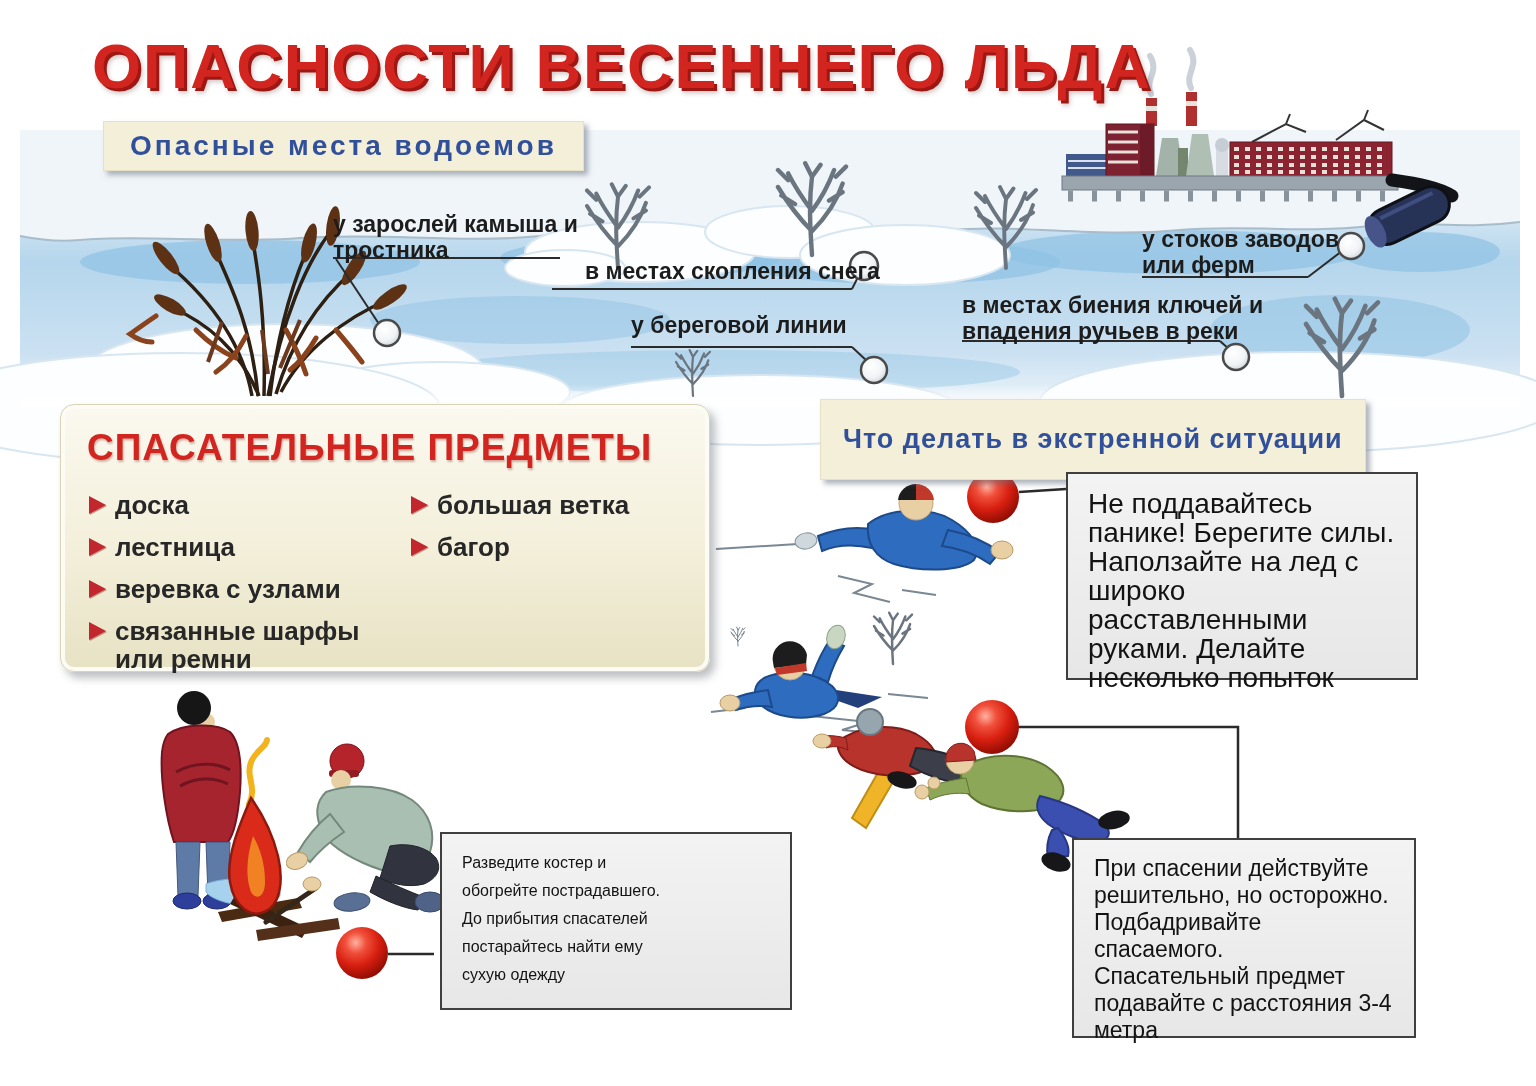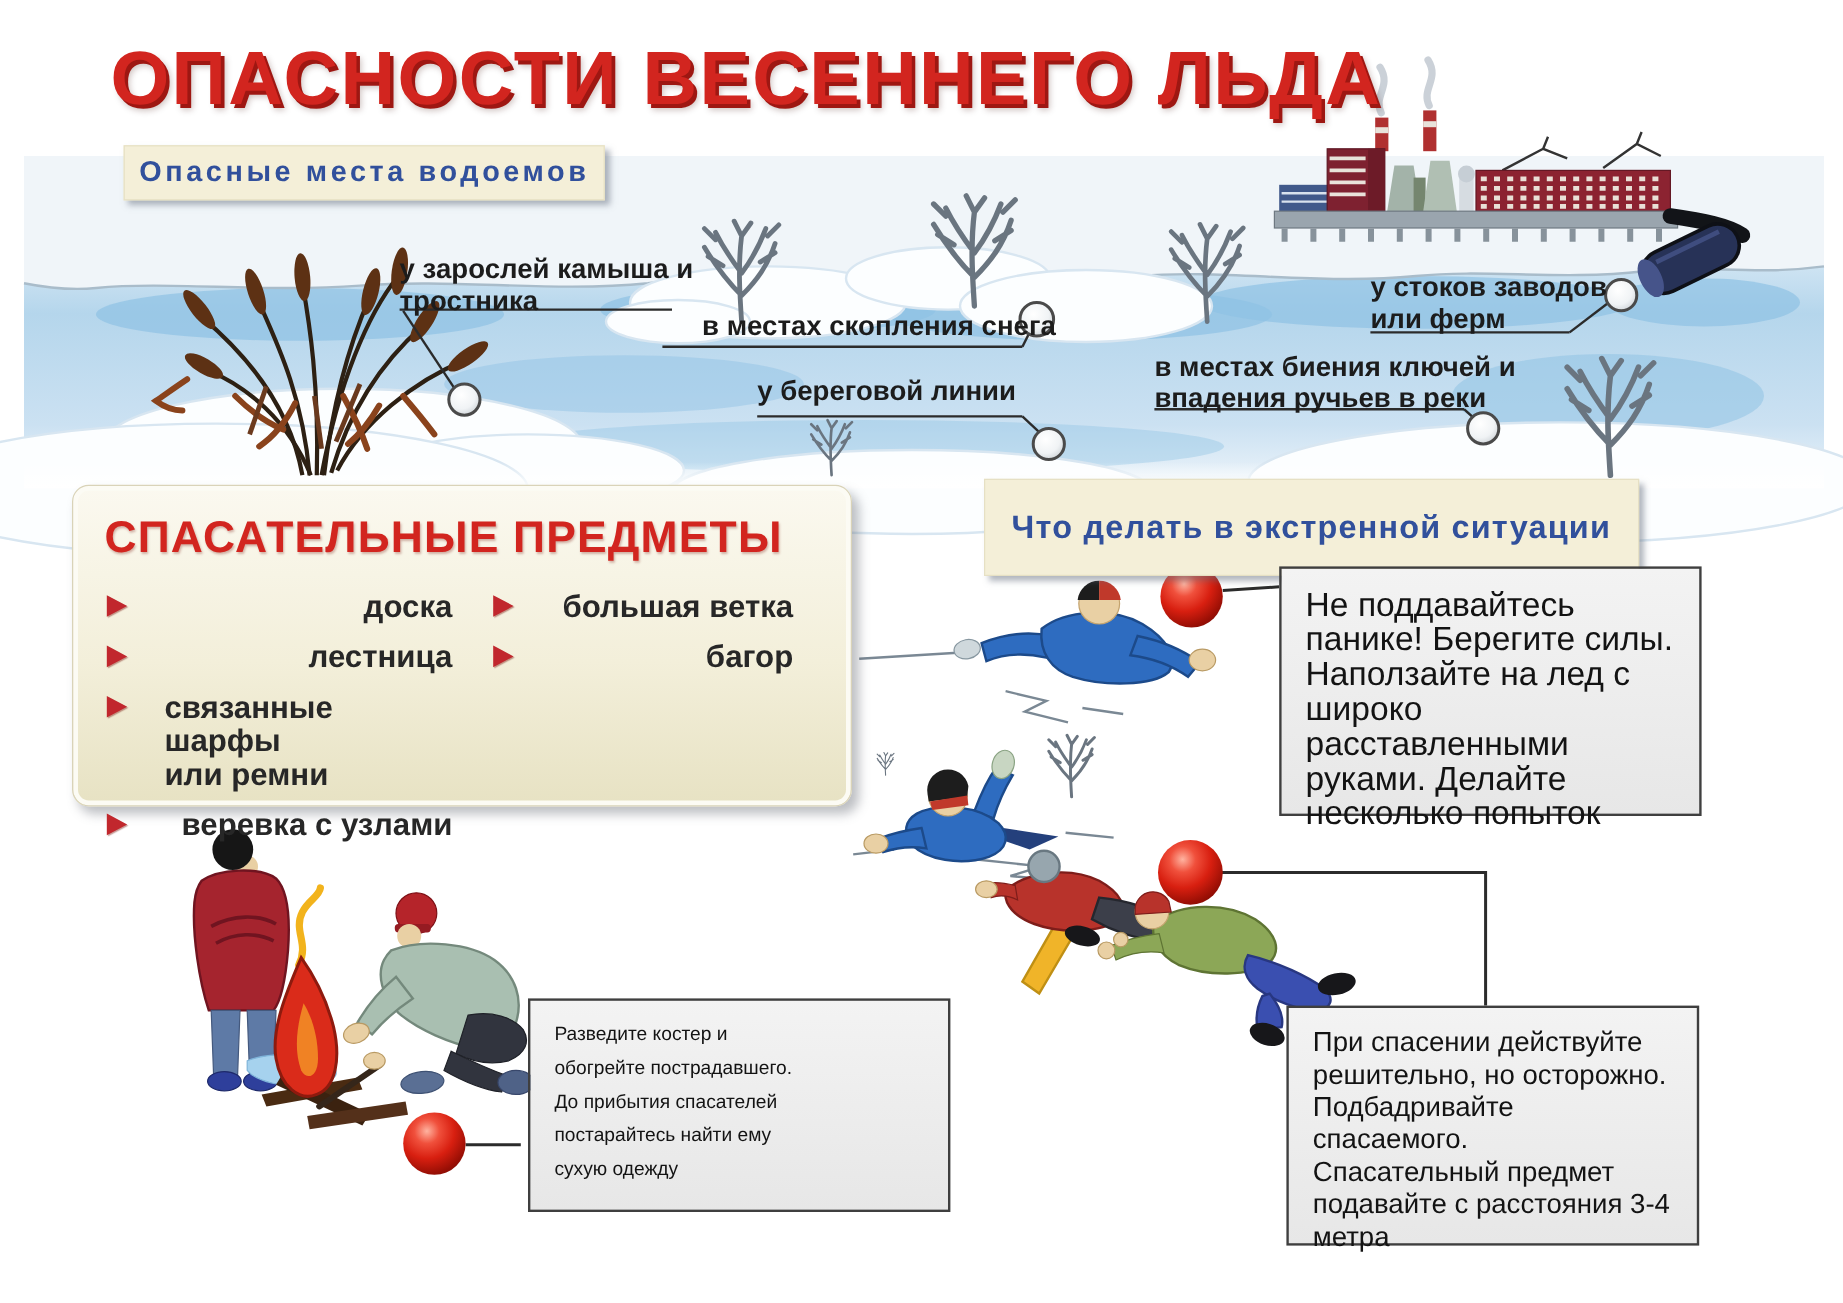--- a/index.html
+++ b/index.html
@@ -11,42 +11,42 @@
   .poster{position:relative;width:1536px;height:1086px;background:#fff;overflow:hidden;}
   .scene-svg{position:absolute;left:0;top:0;z-index:1;}
 
   .title{position:absolute;left:92px;top:30px;z-index:3;white-space:nowrap;
     font-size:63px;font-weight:800;letter-spacing:2px;color:var(--accent-red);
     text-shadow:3px 3px 0 #9e1712, 4px 5px 5px rgba(60,10,5,.25);}
 
   .cream-box{position:absolute;z-index:3;background:var(--cream-bg);
     box-shadow:4px 4px 5px rgba(100,110,125,.5);border:1px solid #e6e0c4;
     color:var(--heading-blue);font-weight:700;}
-  .hdr-danger{left:103px;top:121px;padding:8px 12px;font-size:24px;letter-spacing:3px;}
+  .hdr-danger{left:103px;top:121px;padding:8px 26px;font-size:28px;letter-spacing:3px;}
   .hdr-emergency{left:820px;top:399px;padding:24px 22px;font-size:27px;letter-spacing:1px;}
 
   .callout{position:absolute;z-index:3;color:#1c1c1c;font-weight:700;
     font-size:23px;line-height:1.12;white-space:pre-line;}
   .c-reeds{left:333px;top:212px;width:270px;}
   .c-snow{left:554px;top:259px;white-space:nowrap;margin-left:31px;}
   .c-shore{left:631px;top:313px;white-space:nowrap;}
   .c-factory{left:1142px;top:227px;width:230px;}
   .c-springs{left:962px;top:293px;width:330px;}
 
   .panel{position:absolute;z-index:3;left:60px;top:404px;width:650px;height:268px;
     background:linear-gradient(180deg,#fbf9f0 0%,#f3efda 55%,#e7e2c3 100%);
     border:1px solid #d9d3b8;border-radius:14px;
     box-shadow:inset 0 0 0 4px #fcfbf4, 5px 6px 9px rgba(90,95,105,.4);text-decoration:underline;}
   .panel-title{position:absolute;left:26px;top:22px;font-size:37px;font-weight:800;
     color:var(--accent-red);letter-spacing:1px;text-shadow:1px 2px 2px rgba(120,20,10,.3);}
   .panel-cols{position:absolute;left:28px;top:86px;display:flex;gap:34px;}
   .panel-col{display:flex;flex-direction:column;gap:14px;}
   .panel-col.one{width:288px}.panel-col.two{width:250px}
-  .item{display:flex;gap:31px;font-size:26px;font-weight:700;color:#272727;
-    line-height:1.08;white-space:pre-line;justify-content:space-between;}
+  .item{display:flex;gap:9px;font-size:26px;font-weight:700;color:#272727;
+    line-height:1.08;white-space:pre-line;}
   .arrow{flex:none;margin-top:5px;width:0;height:0;border-left:17px solid #c1272d;
     border-top:9px solid transparent;border-bottom:9px solid transparent;
     filter:drop-shadow(1px 1px 0 rgba(120,20,10,.4));}
 
   .tip{position:absolute;z-index:3;background:linear-gradient(180deg,#f3f3f3,#e7e7e7);
     border:2px solid var(--tip-box-border);color:#131313;font-weight:400;
     padding:15px 20px;white-space:pre-line;}
   .tip-self{left:1066px;top:472px;width:352px;height:208px;font-size:28px;line-height:29px;}
   .tip-rescuer{left:1072px;top:838px;width:344px;height:200px;font-size:23px;line-height:27px;}
   .tip-warming{left:440px;top:832px;width:352px;height:178px;font-size:16px;line-height:28px;}
@@ -340,26 +340,26 @@
         <div class="item">
           <span class="arrow"></span>
           <span>доска</span>
         </div>
         <div class="item">
           <span class="arrow"></span>
           <span>лестница</span>
         </div>
         <div class="item">
           <span class="arrow"></span>
+          <span>веревка с узлами</span>
+        </div>
+        <div class="item">
+          <span class="arrow"></span>
           <span>связанные шарфы
 или ремни</span>
-        </div>
-        <div class="item">
-          <span class="arrow"></span>
-          <span>веревка с узлами</span>
         </div>
       </div>
       <div class="panel-col two">
         <div class="item">
           <span class="arrow"></span>
           <span>большая ветка</span>
         </div>
         <div class="item">
           <span class="arrow"></span>
           <span>багор</span>

